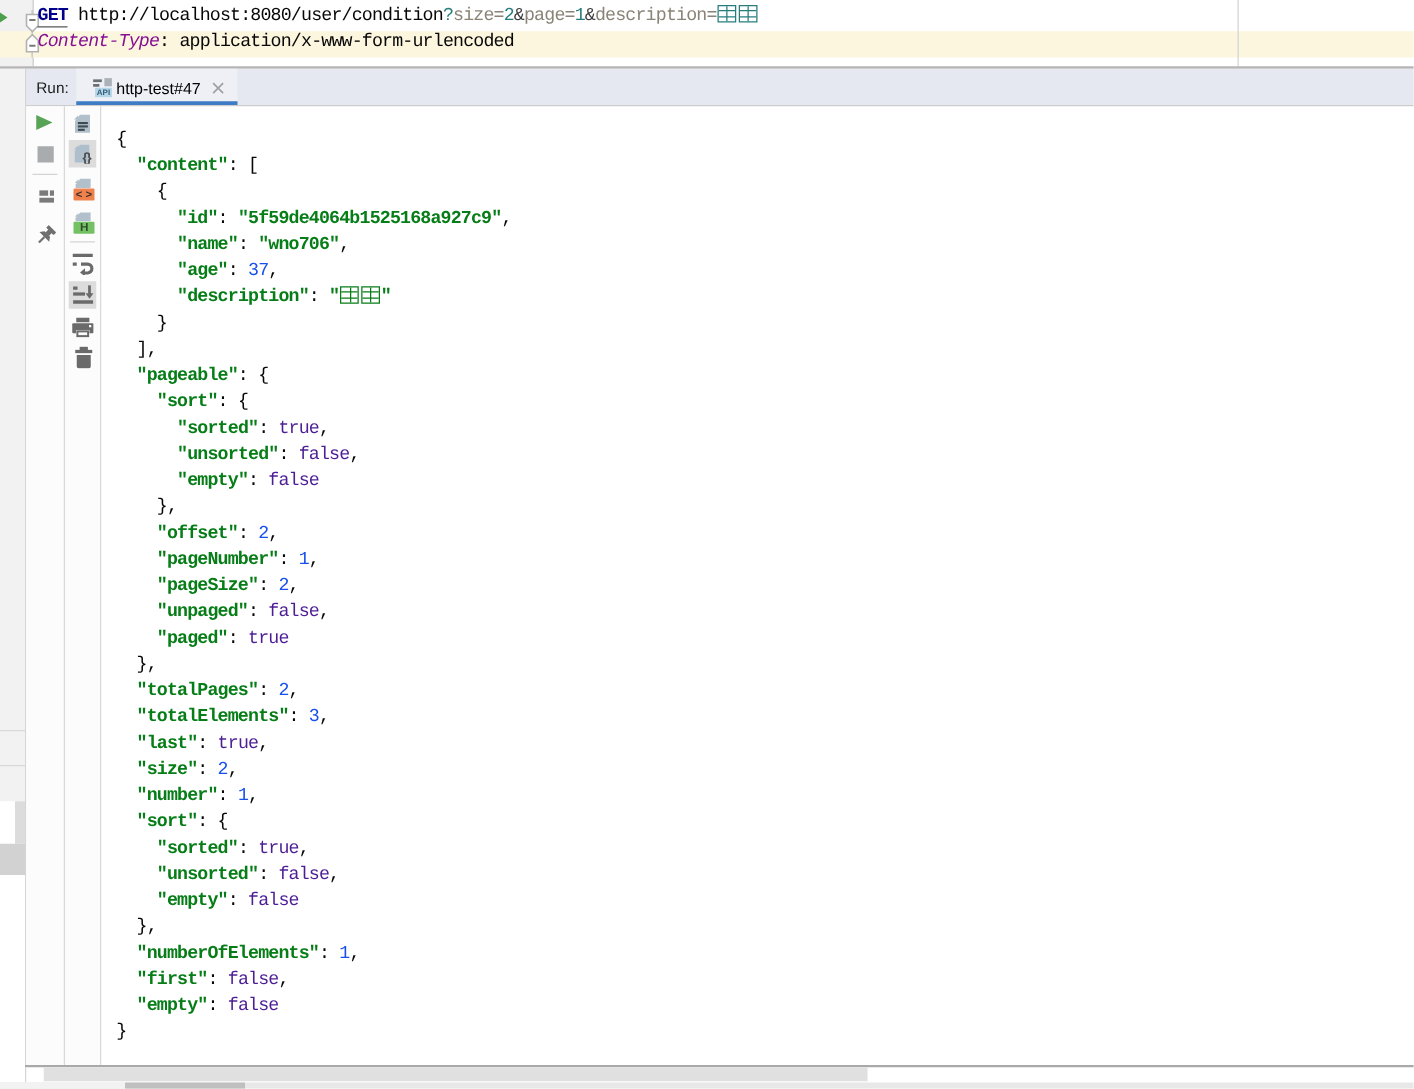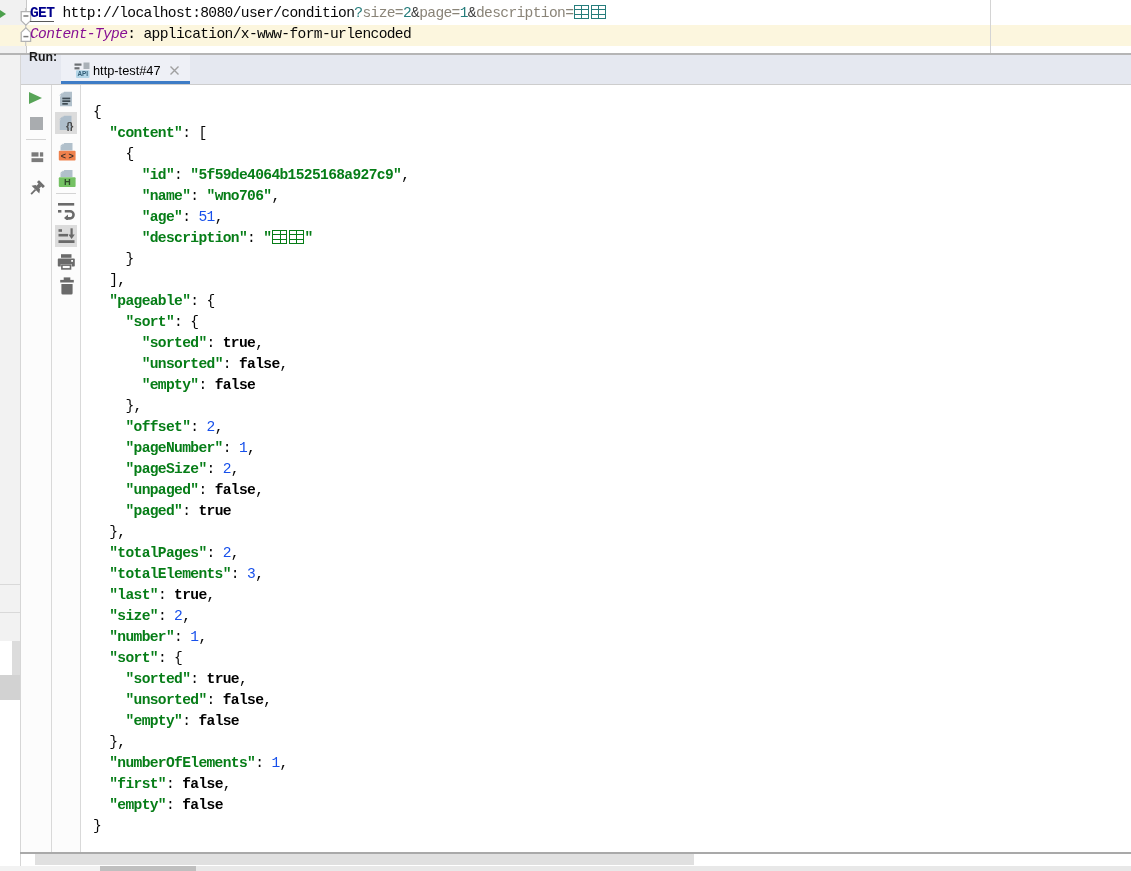--- a/index.html
+++ b/index.html
@@ -2,21 +2,21 @@
 <html><head>
 <meta charset="utf-8">
 <style>
   * { margin:0; padding:0; box-sizing:border-box; }
   html,body { width:1131px; height:871px; background:#ffffff; overflow:hidden; }
   body { position:relative; font-family:"Liberation Sans", sans-serif; }
   .abs { position:absolute; }
   .mono { font-family:"Liberation Mono", monospace; font-size:14.6px; letter-spacing:-0.65px; line-height:21px; white-space:pre; color:#070707; }
   .g { color:#067d17; font-weight:bold; }      
   .nb { color:#1750eb; }                        
-  .bo { color:#000000; font-weight:bold; }      
+  .bo { color:#4c1d95; font-weight:normal; }      
   .cjk { display:inline-block; width:15px; height:14px; border:1.5px solid currentColor; vertical-align:-2px; margin:0 0.8px;
          background: linear-gradient(currentColor,currentColor) 55% 0/1.4px 100% no-repeat,
                      linear-gradient(currentColor,currentColor) 0 28%/100% 1.3px no-repeat,
                      linear-gradient(currentColor,currentColor) 0 72%/100% 1.3px no-repeat; }
 </style>
 </head>
 <body>
 
 <div class="abs" style="left:0;top:0;width:1131px;height:53px;background:#ffffff;"></div>
 <div class="abs" style="left:0;top:0;width:25.5px;height:53px;background:#f1f1f1;"></div>
@@ -39,21 +39,21 @@
 <div class="mono abs" style="left:30px;top:3px;"><span style="color:#00008c;font-weight:bold;border-bottom:1.4px solid #585858;">GET</span> http://localhost:8080/user/condition<span style="color:#267d7c">?</span><span style="color:#8a8478">size</span><span style="color:#8a8478">=</span><span style="color:#267d7c">2</span><span style="color:#3d3d3d">&amp;</span><span style="color:#8a8478">page=</span><span style="color:#267d7c">1</span><span style="color:#3d3d3d">&amp;</span><span style="color:#8a8478">description=</span><span style="color:#267d7c"><span class="cjk"></span><span class="cjk"></span></span></div>
 
 <div class="mono abs" style="left:30px;top:24px;"><span style="color:#871094;font-style:italic;">Content-Type</span>: application/x-www-form-urlencoded</div>
 
 <div class="abs" style="left:0;top:53px;width:1131px;height:2px;background:#b5b5b5;"></div>
 <div class="abs" style="left:20px;top:55px;width:1111px;height:29px;background:#e5e8f0;"></div>
 <div class="abs" style="left:20px;top:84px;width:1111px;height:1px;background:#cdcdcd;"></div>
 
 <div class="abs" style="left:61px;top:55px;width:129px;height:26px;background:#eef0f6;"></div>
 <div class="abs" style="left:61px;top:81px;width:129px;height:3px;background:#3e7cc6;"></div>
-<div class="abs" style="left:29px;top:50px;font-size:12.3px;color:#1a1a1a;font-weight:bold;">Run:</div>
+<div class="abs" style="left:29px;top:63px;font-size:12.3px;color:#1a1a1a;">Run:</div>
 
 <svg class="abs" style="left:74px;top:62px;" width="16" height="16" viewBox="0 0 16 16">
   <rect x="0.5" y="1.5" width="7" height="2.2" fill="#6b6f73"></rect>
   <rect x="0.5" y="5.2" width="5" height="2.2" fill="#6b6f73"></rect>
   <rect x="9.5" y="0.5" width="6" height="6.5" fill="#aab1b8"></rect>
   <rect x="2" y="8.2" width="13.5" height="7.8" rx="1" fill="#b4d6e8"></rect>
   <text x="8.8" y="14.4" font-family="Liberation Sans,sans-serif" font-size="6.4" font-weight="bold" fill="#335f78" text-anchor="middle">API</text>
 </svg>
 <div class="abs" style="left:93px;top:62.5px;font-size:12.8px;color:#000;">http-test#47</div>
 <svg class="abs" style="left:169px;top:65px;" width="11" height="11" viewBox="0 0 11 11">
@@ -139,21 +139,21 @@
   <rect x="4.7" y="0.4" width="6.6" height="2.6" fill="#6a6a6a"></rect>
   <rect x="1.2" y="2.9" width="13.6" height="2.6" fill="#6a6a6a"></rect>
   <path d="M2.4 7 H13.6 V16.2 a1.4 1.4 0 0 1 -1.4 1.4 H3.8 a1.4 1.4 0 0 1 -1.4 -1.4 Z" fill="#6a6a6a"></path>
 </svg>
 
 <div class="mono abs" id="json" style="left:93px;top:102px;">{
   <span class="g">"content"</span>: [
     {
       <span class="g">"id"</span>: <span class="g">"5f59de4064b1525168a927c9"</span>,
       <span class="g">"name"</span>: <span class="g">"wno706"</span>,
-      <span class="g">"age"</span>: <span class="nb">51</span>,
+      <span class="g">"age"</span>: <span class="nb">37</span>,
       <span class="g">"description"</span>: <span class="g">"<span class="cjk"></span><span class="cjk"></span>"</span>
     }
   ],
   <span class="g">"pageable"</span>: {
     <span class="g">"sort"</span>: {
       <span class="g">"sorted"</span>: <span class="bo">true</span>,
       <span class="g">"unsorted"</span>: <span class="bo">false</span>,
       <span class="g">"empty"</span>: <span class="bo">false</span>
     },
     <span class="g">"offset"</span>: <span class="nb">2</span>,

